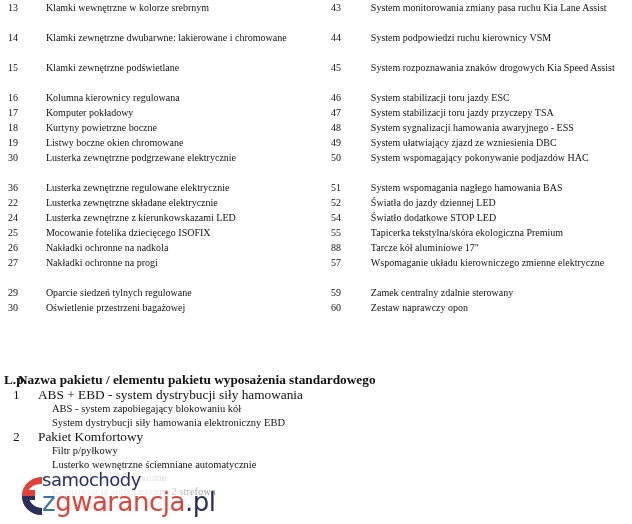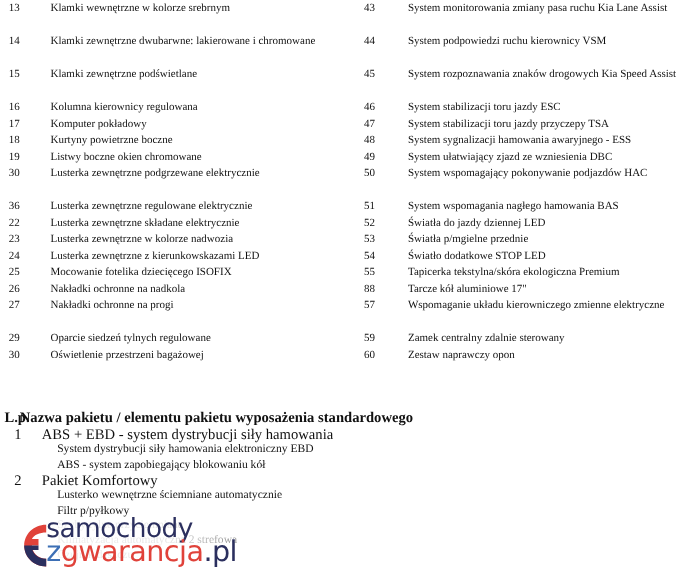--- a/index.html
+++ b/index.html
@@ -100,21 +100,21 @@
       left: 0;
       top: 2px;
       width: 26px;
       height: 44px;
     }
     .logo-line1 {
       position: absolute;
       left: 22px;
       top: -4px;
       font-family: "DejaVu Sans", sans-serif;
-      font-size: 24px;
+      font-size: 18px;
       line-height: 24px;
       color: #2b2f5e;
       letter-spacing: -0.5px;
     }
     .logo-line2 {
       position: absolute;
       left: 22px;
       top: 18px;
       font-family: "DejaVu Sans", sans-serif;
       font-size: 26px;
@@ -185,26 +185,20 @@
       <td class="num-r">51</td>
       <td class="txt-r">System wspomagania nagłego hamowania BAS</td>
     </tr>
     <tr class="row">
       <td class="num-l">22</td>
       <td class="txt-l">Lusterka zewnętrzne składane elektrycznie</td>
       <td class="num-r">52</td>
       <td class="txt-r">Światła do jazdy dziennej LED</td>
     </tr>
     <tr class="row">
-      <td class="num-l">23</td>
-      <td class="txt-l">Lusterka zewnętrzne w kolorze nadwozia</td>
-      <td class="num-r">53</td>
-      <td class="txt-r">Światła p/mgielne przednie</td>
-    </tr>
-    <tr class="row">
       <td class="num-l">24</td>
       <td class="txt-l">Lusterka zewnętrzne z kierunkowskazami LED</td>
       <td class="num-r">54</td>
       <td class="txt-r">Światło dodatkowe STOP LED</td>
     </tr>
     <tr class="row">
       <td class="num-l">25</td>
       <td class="txt-l">Mocowanie fotelika dziecięcego ISOFIX</td>
       <td class="num-r">55</td>
       <td class="txt-r">Tapicerka tekstylna/skóra ekologiczna Premium</td>
@@ -239,29 +233,29 @@
 <div class="pkg">
   <div class="pkg-header">
     <span class="lp">L.p.</span>
     <span>Nazwa pakietu / elementu pakietu wyposażenia standardowego</span>
   </div>
 
   <div class="pkg-item">
     <span class="n">1</span>
     <span>ABS + EBD - system dystrybucji siły hamowania</span>
   </div>
+  <div class="pkg-sub">ABS - system zapobiegający blokowaniu kół</div>
   <div class="pkg-sub">System dystrybucji siły hamowania elektroniczny EBD</div>
-  <div class="pkg-sub">ABS - system zapobiegający blokowaniu kół</div>
 
   <div class="pkg-item">
     <span class="n">2</span>
     <span>Pakiet Komfortowy</span>
   </div>
+  <div class="pkg-sub">Filtr p/pyłkowy</div>
   <div class="pkg-sub">Lusterko wewnętrzne ściemniane automatycznie</div>
-  <div class="pkg-sub">Filtr p/pyłkowy</div>
   <div class="pkg-sub faded">Szyby tylne przyciemniane</div>
   <div class="pkg-sub faded">Klimatyzacja automatyczna 2 strefowa</div>
   <div class="pkg-sub faded">Czujnik deszczu</div>
 </div>
 
 <div class="logo">
   <svg class="logo-mark" viewBox="0 0 26 44" xmlns="http://www.w3.org/2000/svg">
     <path d="M22 3 C10 3 2 12 2 22 C2 32 10 41 22 41 L22 34 C14 34 9 28 9 22 L15 22 L15 16 L9 16 C11 12 16 10 22 10 Z" fill="#e0423a"></path>
     <path d="M2 22 C2 32 10 41 22 41 L22 34 C15 34 11 30 9.5 26 L15 26 L15 22 L2 22 Z" fill="#2b2f5e"></path>
   </svg>

